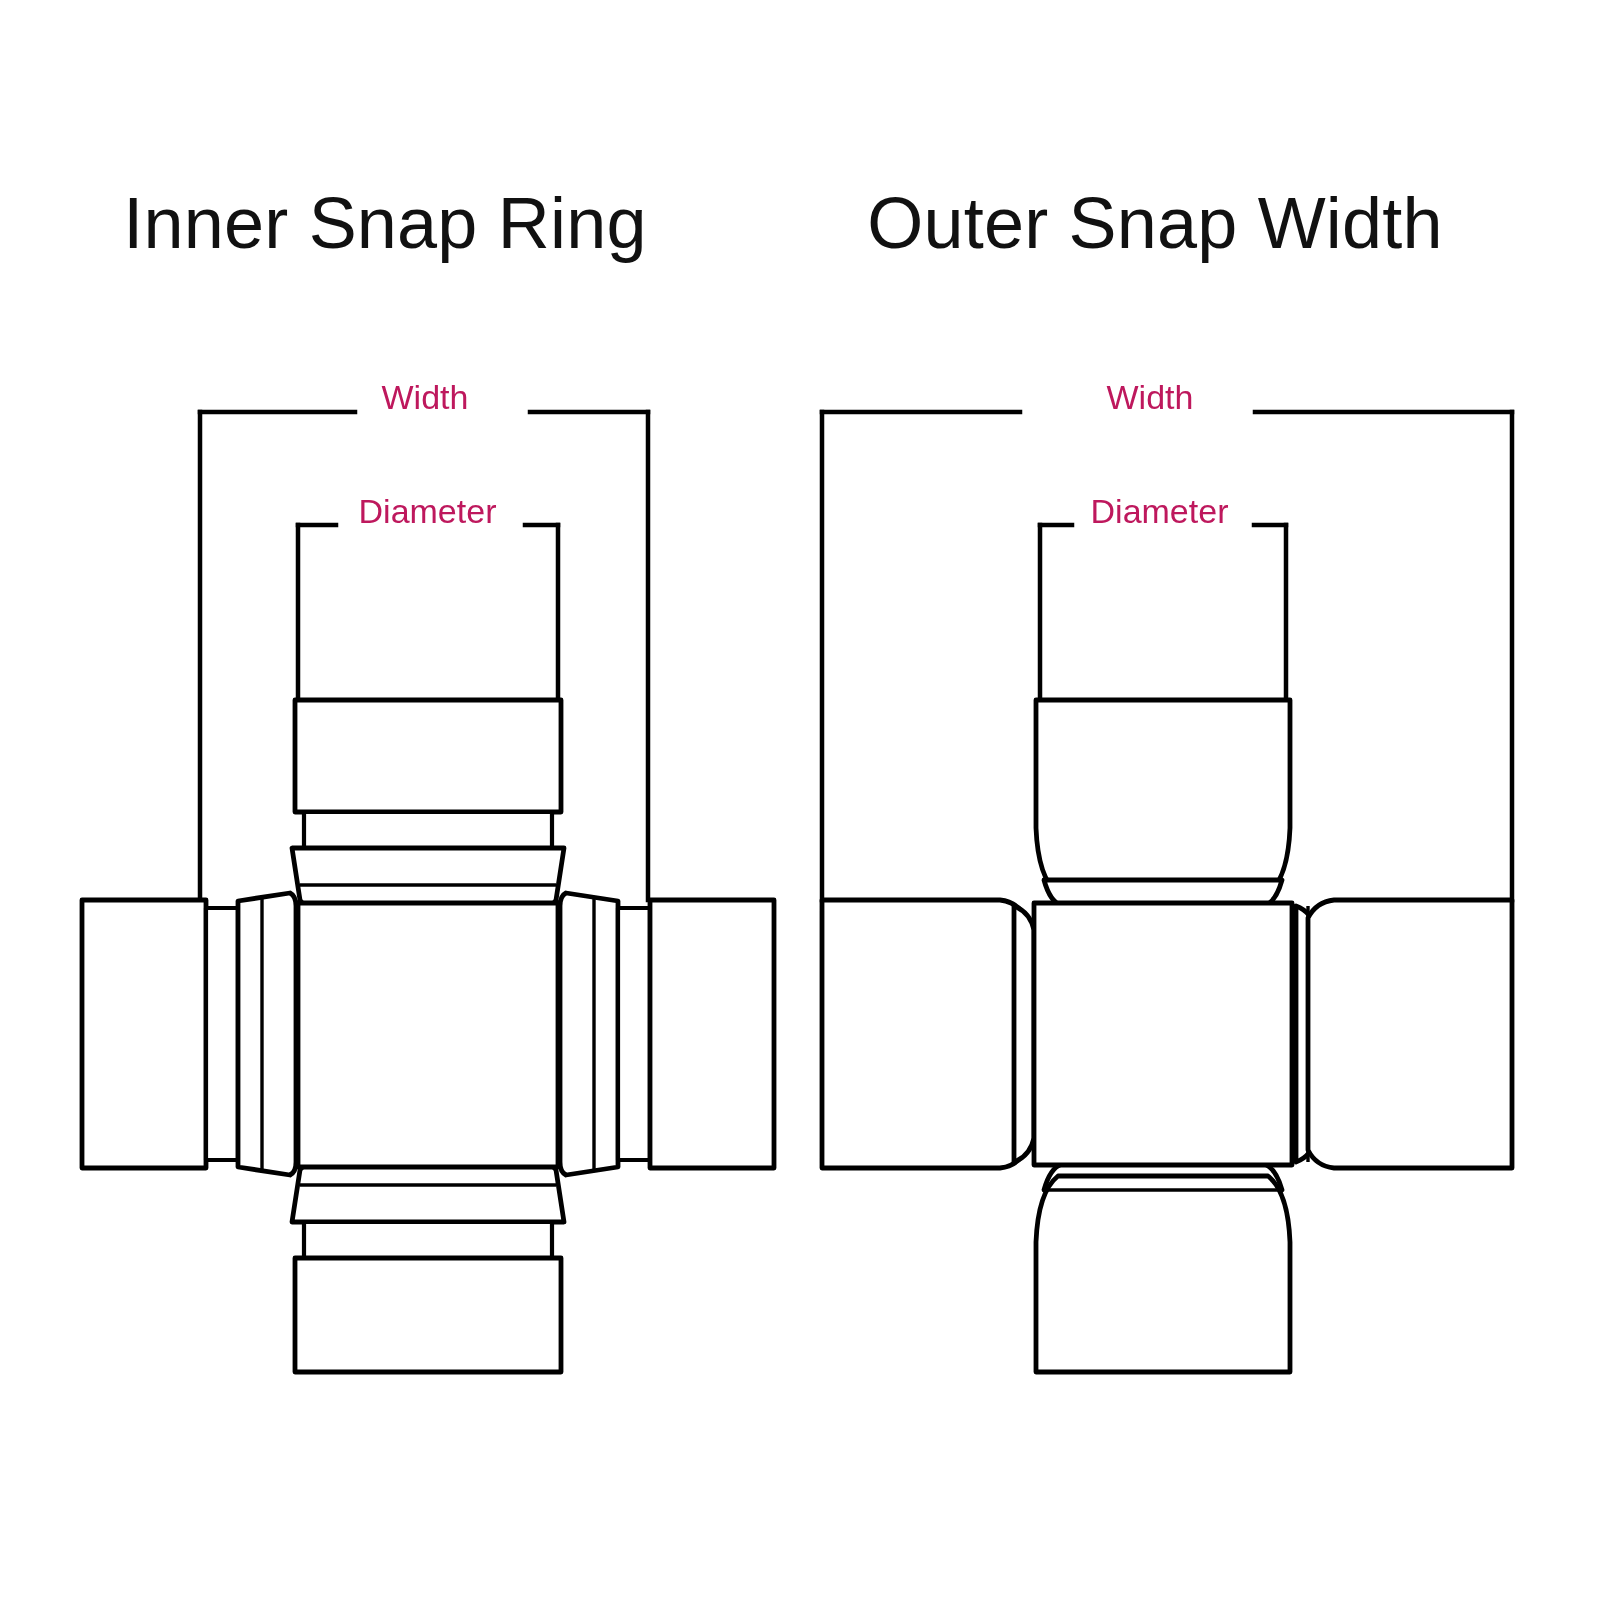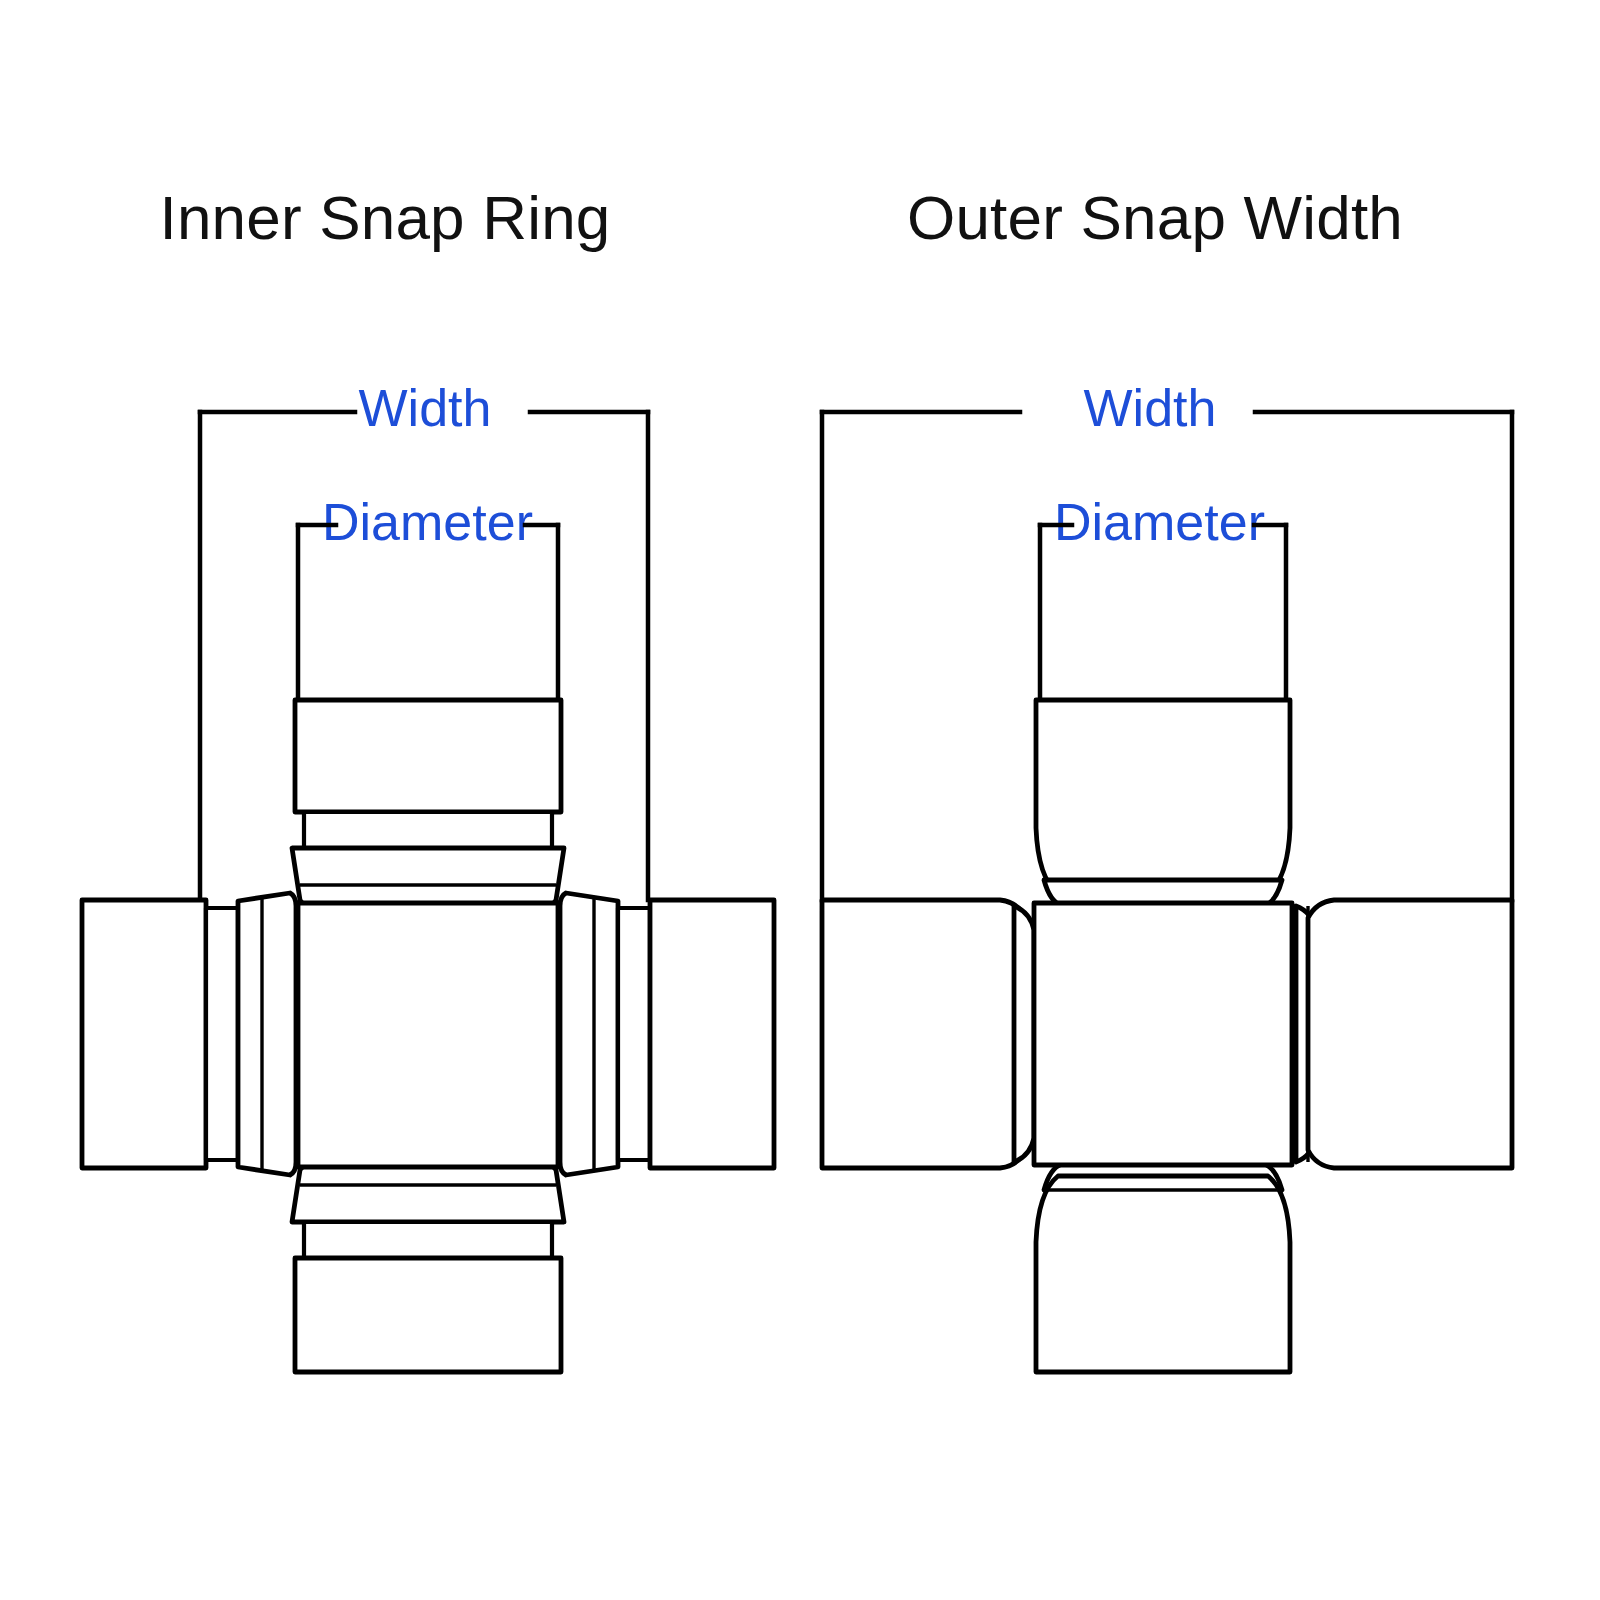--- a/index.html
+++ b/index.html
@@ -14,35 +14,35 @@
     overflow: hidden;
   }
   #root {
     position: relative;
     width: 1600px;
     height: 1600px;
     background: #ffffff;
   }
   .panel-title {
     position: absolute;
-    font-size: 62px;
+    font-size: 72px;
     font-weight: 400;
     color: #111111;
     letter-spacing: 0.2px;
     white-space: nowrap;
     text-align: center;
   }
   #title-left  { left: 0;   top: 182px; width: 770px; }
   #title-right { left: 760px; top: 182px; width: 790px; }
 
   .dim-label {
     position: absolute;
-    font-size: 52px;
+    font-size: 34px;
     font-weight: 400;
-    color: #1d4ed8;
+    color: #be185d;
     white-space: nowrap;
     text-align: center;
   }
   #width-label-left   { left: 300px;  top: 378px; width: 250px; }
   #diam-label-left    { left: 300px;  top: 492px; width: 255px; }
   #width-label-right  { left: 1025px; top: 378px; width: 250px; }
   #diam-label-right   { left: 1032px; top: 492px; width: 255px; }
 
   svg.sheet {
     position: absolute;

